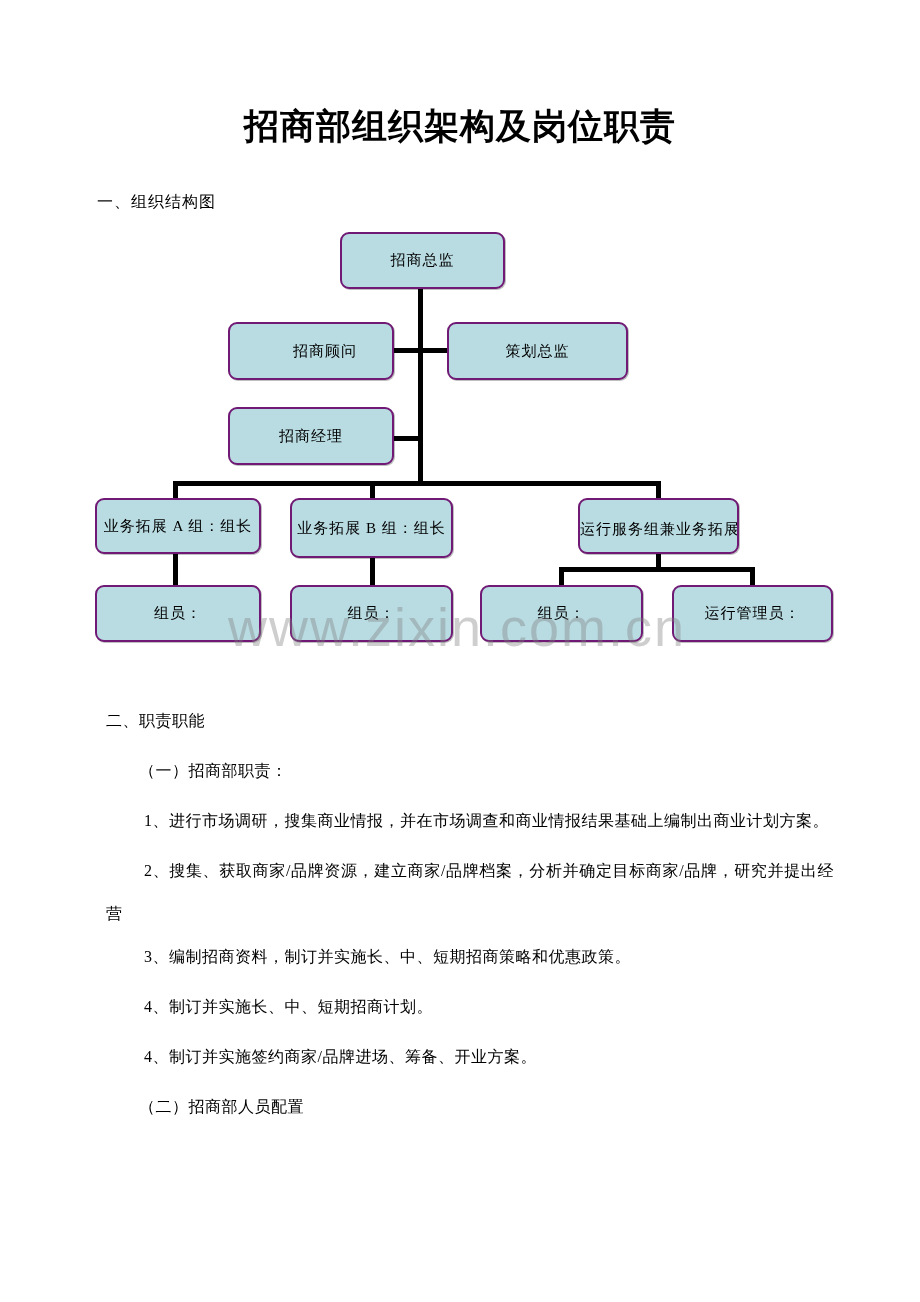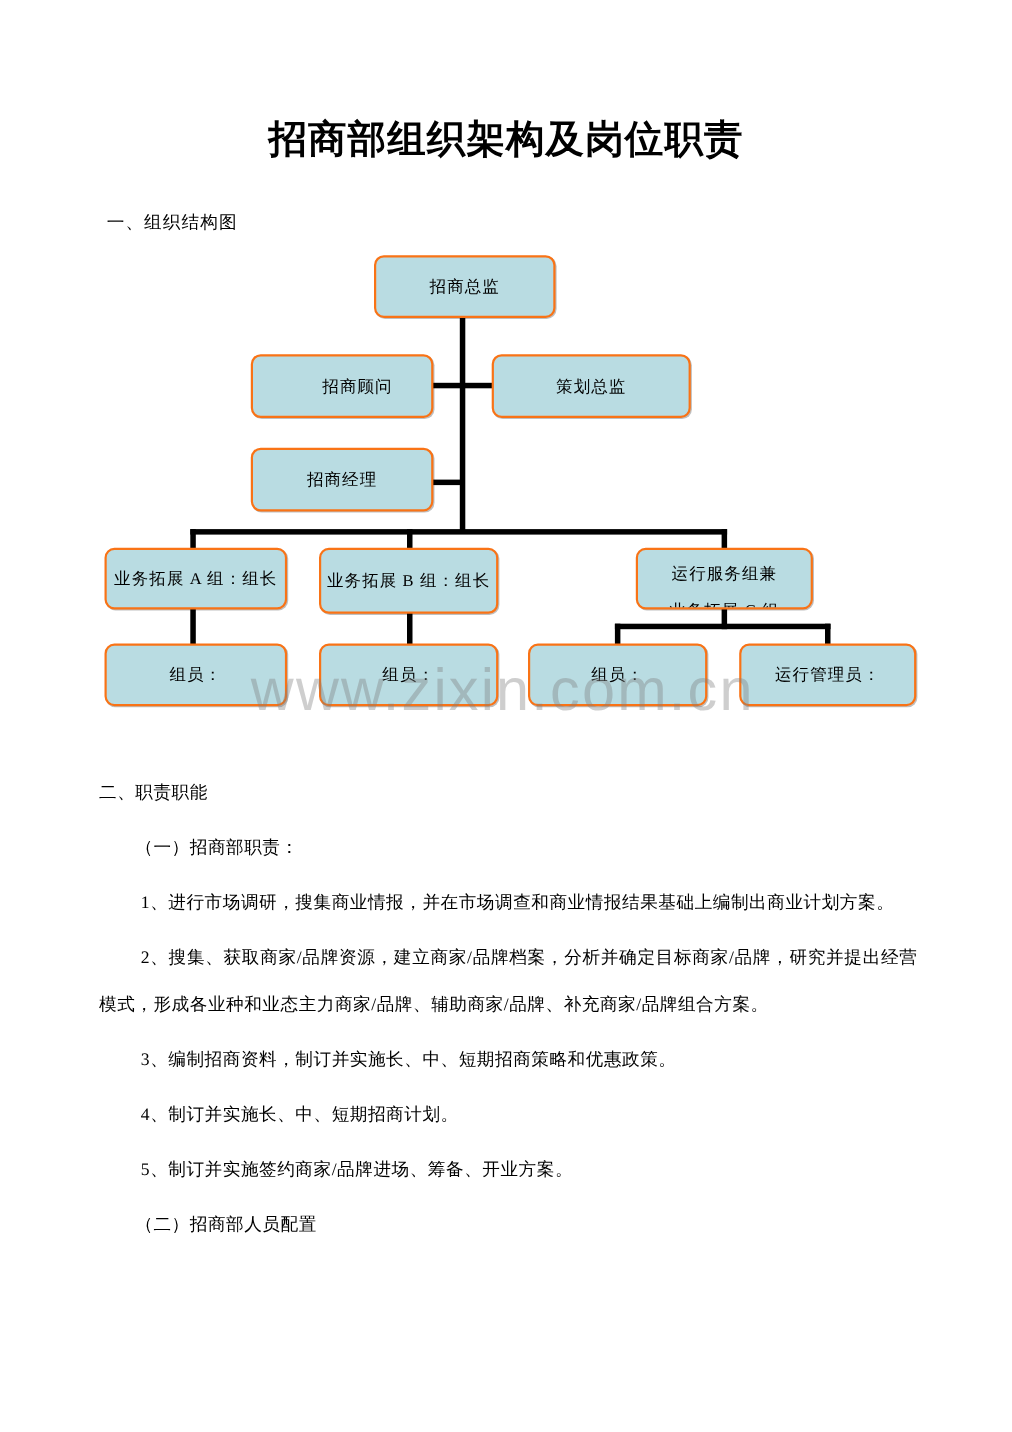--- a/index.html
+++ b/index.html
@@ -18,42 +18,42 @@
   }
   .sec1-heading {
     position:absolute; left:97px; top:192px; font-size:16px; letter-spacing:1px;
   }
 
   
   .cline { position:absolute; background:#000; z-index:1; }
   .node {
     position:absolute; z-index:2;
     background:var(--box-fill,#b9dce2);
-    border:2px solid #f97316; border-radius:9px;
+    border:2px solid #701a75; border-radius:9px;
     display:flex; align-items:center; justify-content:center;
     font-size:15px; letter-spacing:1px;
     box-shadow:1px 1px 0 rgba(0,0,0,0.25);
     font-family:Liberation Serif, serif;
   }
   .node.two-line {
-    flex-direction:column; justify-content:flex-start;
+    flex-direction:row; justify-content:flex-start;
     padding-top:5px; line-height:34px; overflow:hidden;
   }
   .node.two-line span { display:block; white-space:nowrap; }
 
   .watermark {
     position:absolute; left:228px; top:596px; z-index:5;
     font-family:"Liberation Sans","DejaVu Sans",sans-serif;
     font-size:54px; letter-spacing:2px;
     color:rgba(125,125,125,0.38); white-space:nowrap;
   }
 
   
   .body-text { position:absolute; left:90px; top:699px; width:744px; font-size:16px; z-index:3; }
-  .body-text p { line-height:43px; margin-bottom:7px; text-align:justify; letter-spacing:0.5px; }
+  .body-text p { line-height:43px; margin-bottom:7px; text-align:justify; letter-spacing:0.5px;margin-left:16px; }
   .i1 { text-indent:33px; }
   .i2 { text-indent:38px; }
   .fill { text-align-last:justify; margin-bottom:0 !important; }
   .cont { text-indent:0; }
 </style>
 </head>
 <body>
 
 <div class="page">
 
@@ -110,20 +110,19 @@
     <span>运行管理员：</span>
   </div>
 
   <div class="watermark">www.zixin.com.cn</div>
 
   <div class="body-text">
     <p>二、职责职能</p>
     <p class="i1">（一）招商部职责：</p>
     <p class="i2">1、进行市场调研，搜集商业情报，并在市场调查和商业情报结果基础上编制出商业计划方案。</p>
     <p class="i2 fill">2、搜集、获取商家/品牌资源，建立商家/品牌档案，分析并确定目标商家/品牌，研究并提出经营</p>
-    <p class="cont">模式，形成各业种和业态主力商家/品牌、辅助商家/品牌、补充商家/品牌组合方案。</p>
     <p class="i2">3、编制招商资料，制订并实施长、中、短期招商策略和优惠政策。</p>
     <p class="i2">4、制订并实施长、中、短期招商计划。</p>
-    <p class="i2">5、制订并实施签约商家/品牌进场、筹备、开业方案。</p>
+    <p class="i2">4、制订并实施签约商家/品牌进场、筹备、开业方案。</p>
     <p class="i1">（二）招商部人员配置</p>
   </div>
 
 </div>
 
 </body></html>

